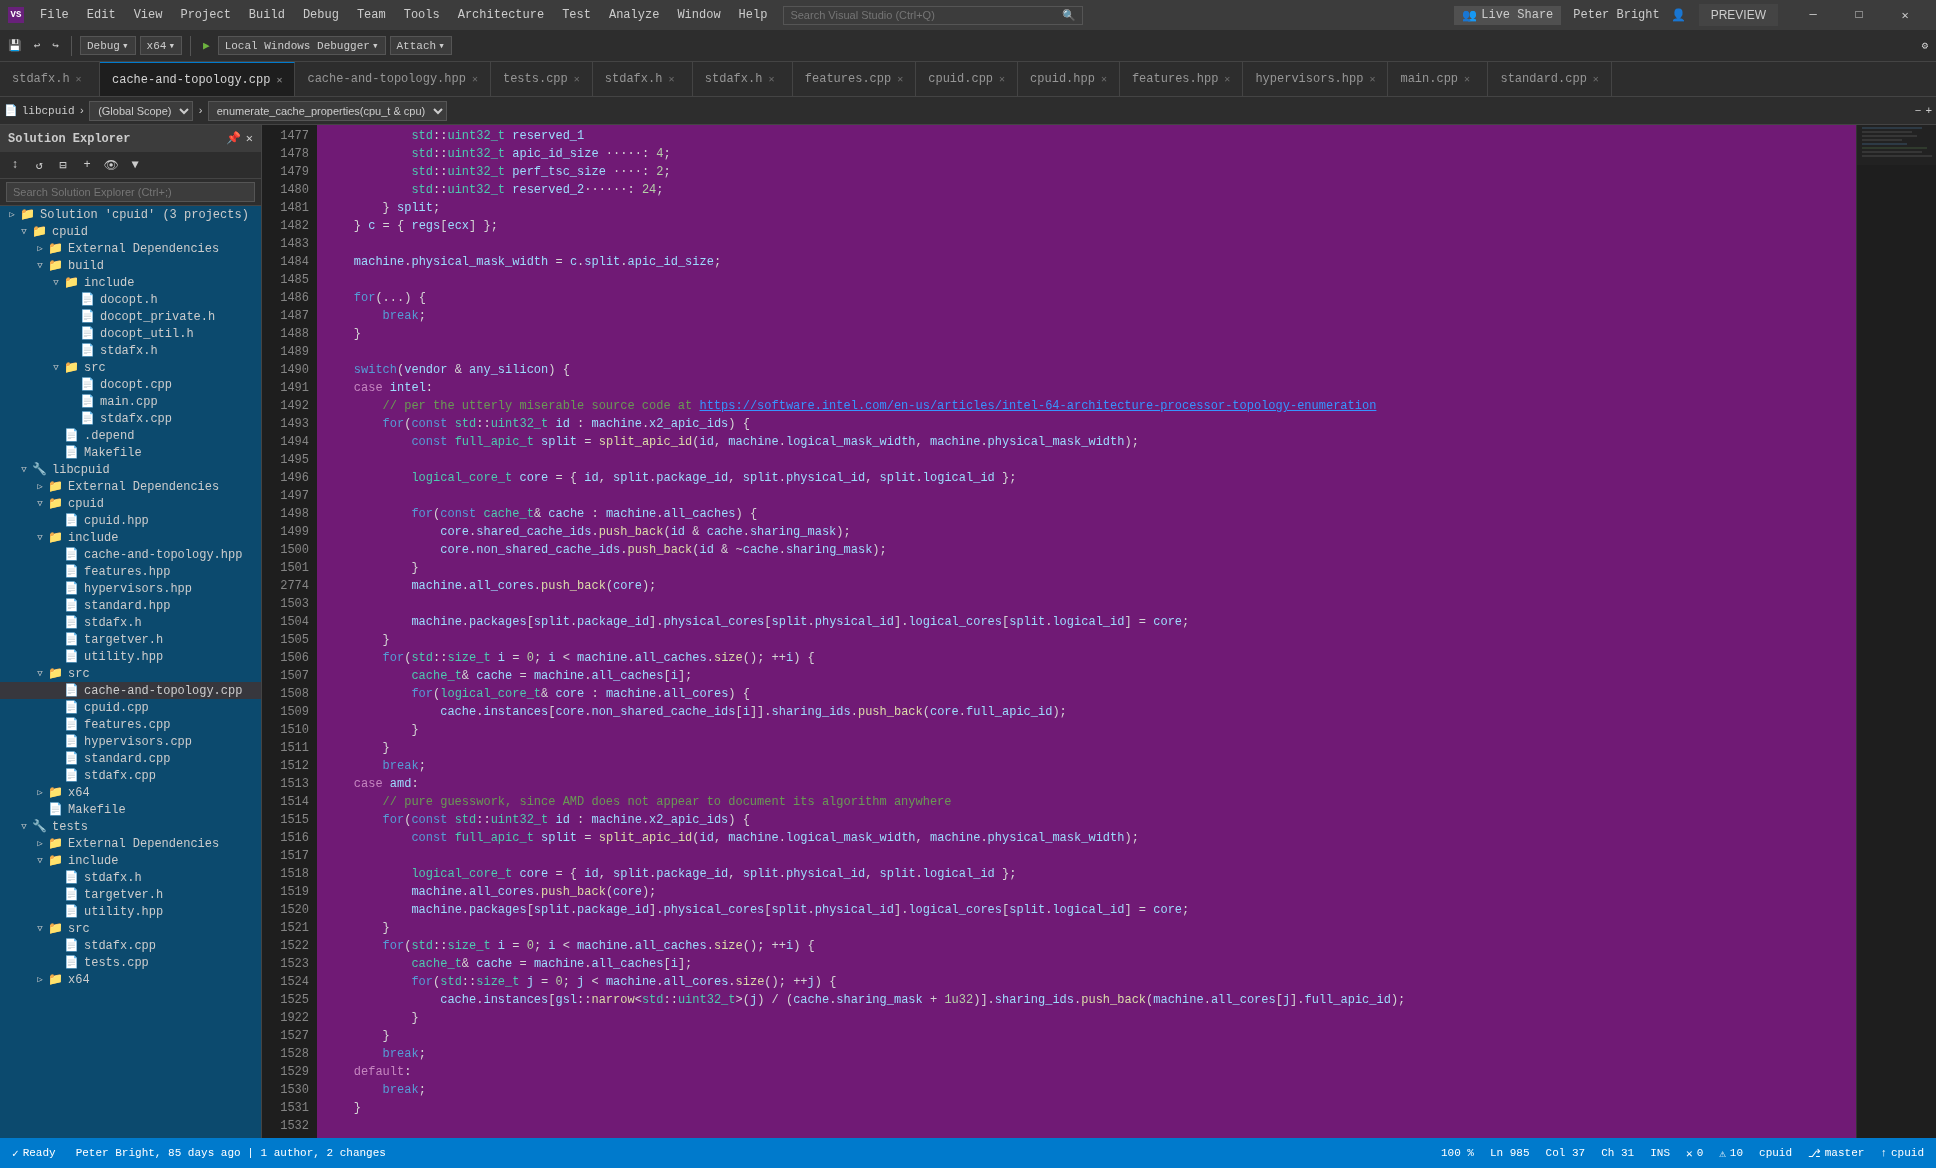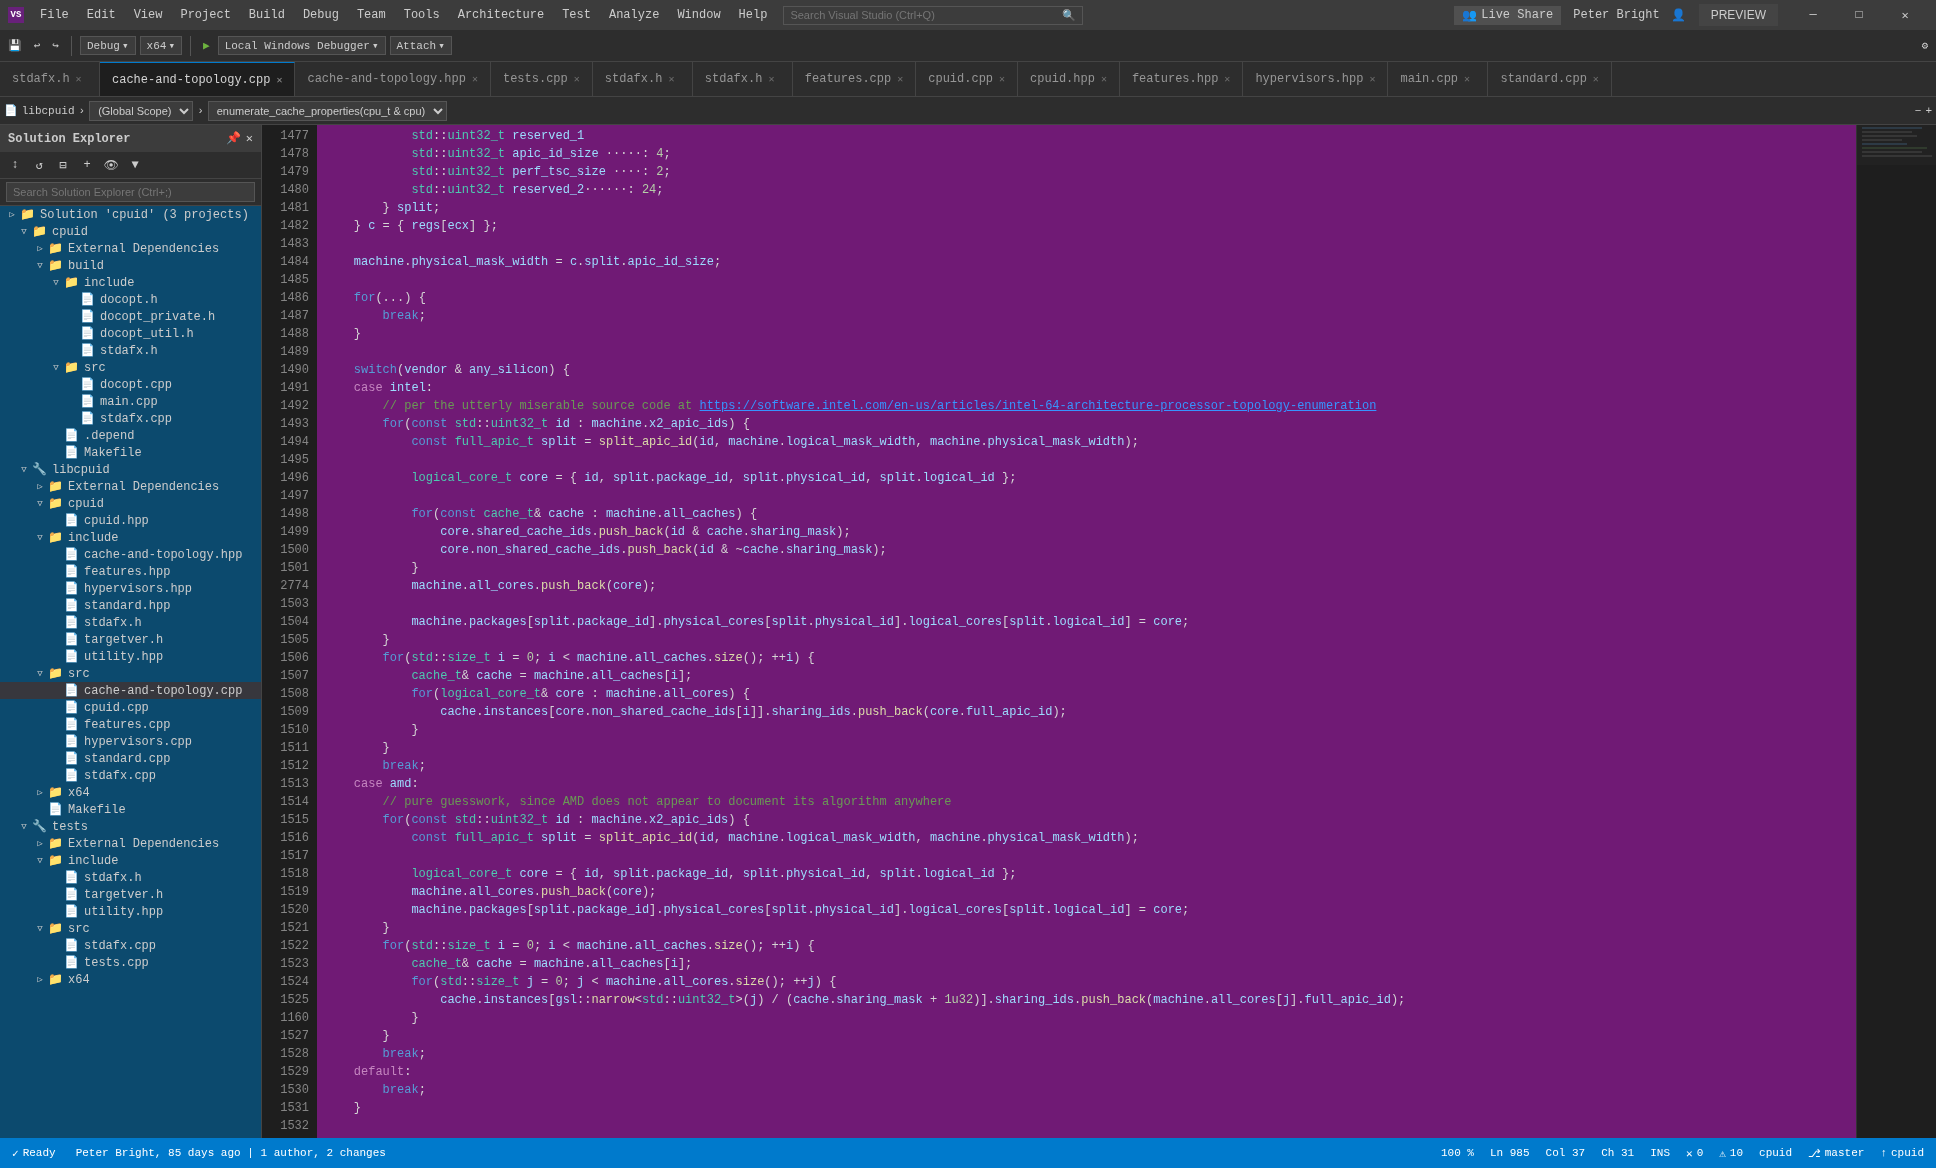--- a/index.html
+++ b/index.html
@@ -563,21 +563,21 @@
           <div>1516</div>
         <div>1517</div>
           <div>1518</div>
           <div>1519</div>
           <div>1520</div>
         <div>1521</div>
           <div>1522</div>
           <div>1523</div>
           <div>1524</div>
         <div>1525</div>
-          <div>1160</div>
+          <div>1922</div>
           <div>1527</div>
           <div>1528</div>
         <div>1529</div>
           <div>1530</div>
           <div>1531</div>
           <div>1532</div>
         <div>1533</div>
 
       </div>
       <div id="code-content"><span class="cmt">            </span><span class="type">std</span>::<span class="type">uint32_t</span> <span class="var">reserved_1</span>

